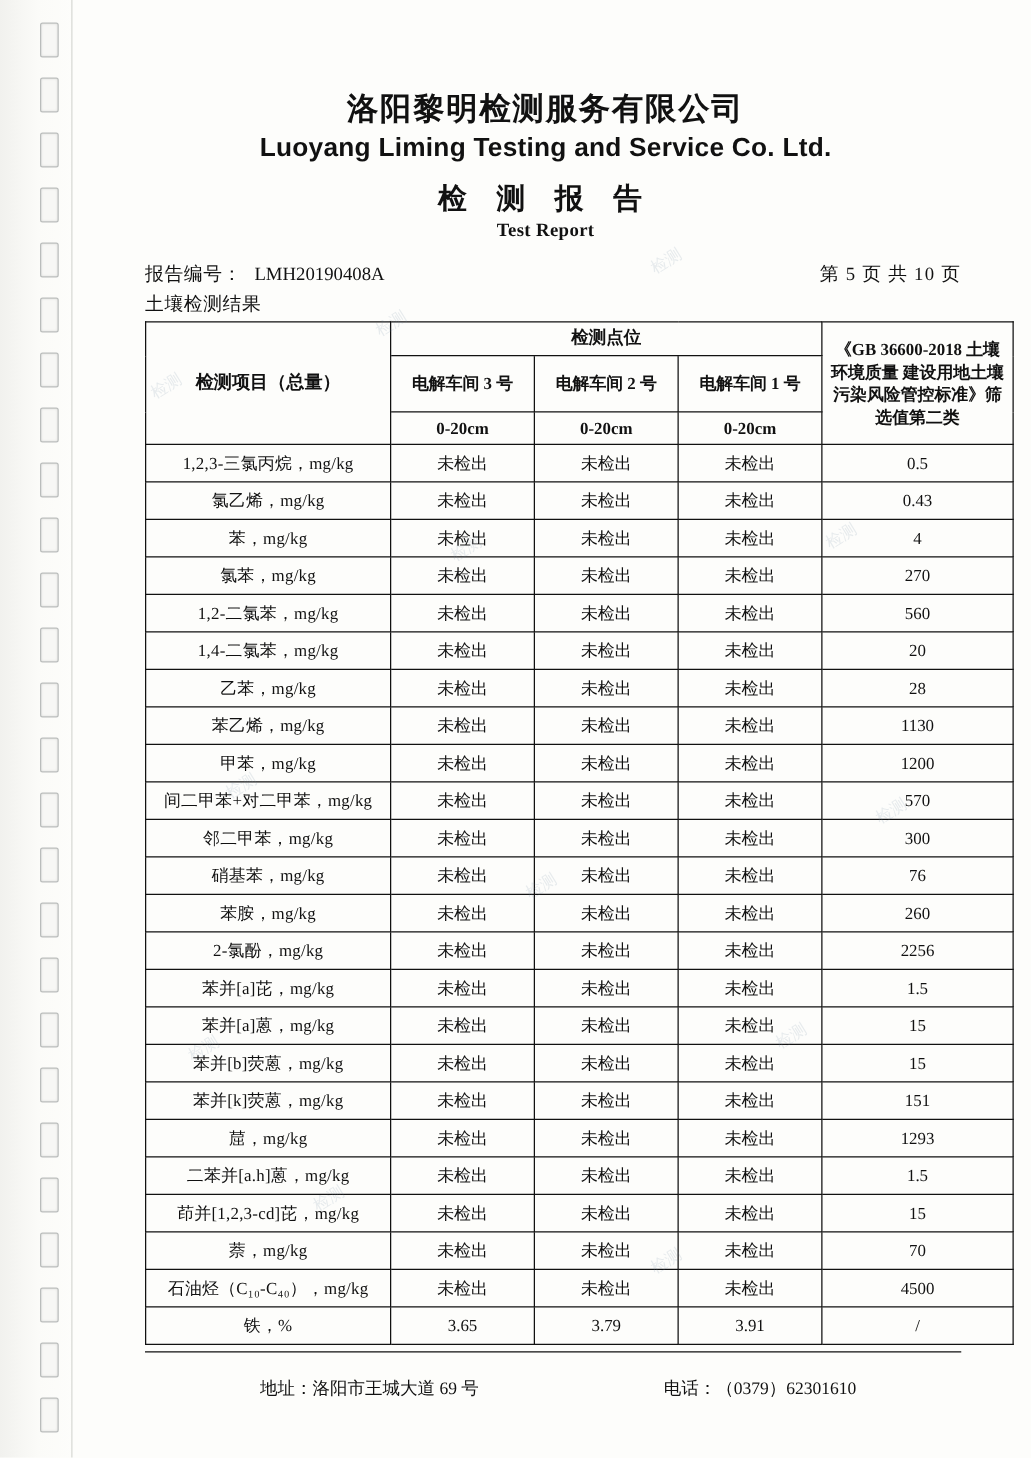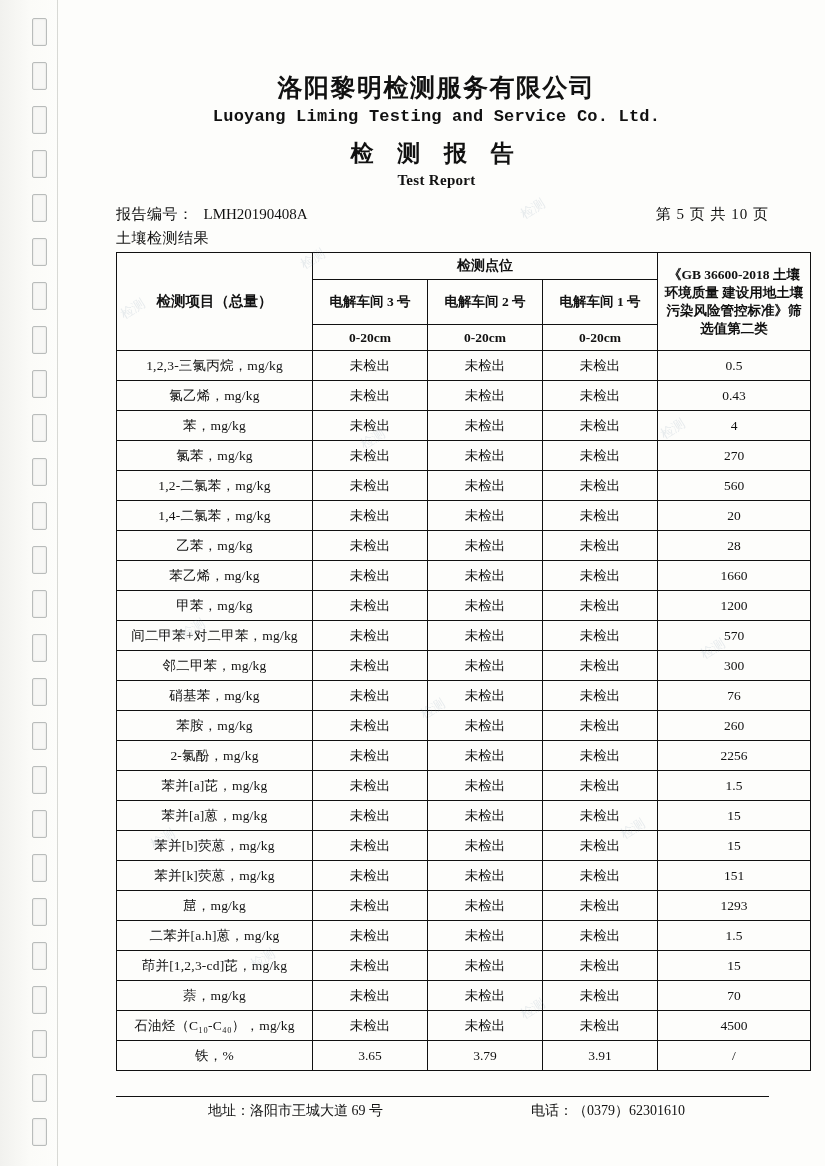--- a/index.html
+++ b/index.html
@@ -65,23 +65,23 @@
     text-align: center;
     padding-top: 72px;
   }
   .company-cn {
     font-size: 25px;
     font-weight: bold;
     letter-spacing: 1.5px;
     line-height: 1.25;
   }
   .company-en {
-    font-size: 17px;
+    font-size: 21px;
     font-weight: bold;
-    font-family: Liberation Mono, monospace;
+    font-family: Liberation Sans, sans-serif;
     letter-spacing: .2px;
     margin-top: 4px;
   }
   .report-cn {
     font-size: 23px;
     font-weight: bold;
     letter-spacing: 9px;
     margin-top: 12px;
   }
   .report-en {
@@ -170,21 +170,21 @@
     font-size: 13.5px;
   }
 
   
   .footer {
     position: absolute;
     left: 36px;
     right: 24px;
     bottom: 44px;
     border-top: 1px solid #111;
-    padding-top: 5px;
+    padding-top: 20px;
     font-size: 14px;
   }
   .footer .row {
     position: relative;
     height: 20px;
   }
   .footer .addr {
     position: absolute;
     left: 92px;
   }
@@ -330,21 +330,21 @@
             <td class="val">未检出</td>
             <td class="val">未检出</td>
             <td class="val">未检出</td>
             <td class="std">28</td>
           </tr>
           <tr>
             <td class="item">苯乙烯，mg/kg</td>
             <td class="val">未检出</td>
             <td class="val">未检出</td>
             <td class="val">未检出</td>
-            <td class="std">1660</td>
+            <td class="std">1130</td>
           </tr>
           <tr>
             <td class="item">甲苯，mg/kg</td>
             <td class="val">未检出</td>
             <td class="val">未检出</td>
             <td class="val">未检出</td>
             <td class="std">1200</td>
           </tr>
           <tr>
             <td class="item">间二甲苯+对二甲苯，mg/kg</td>

